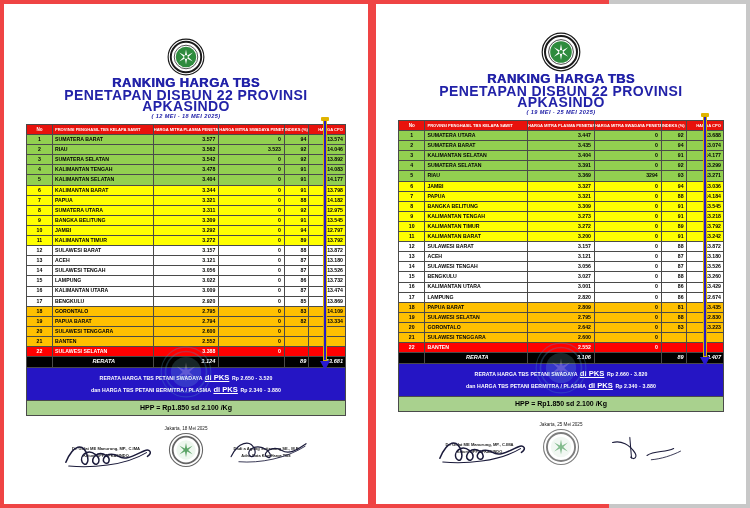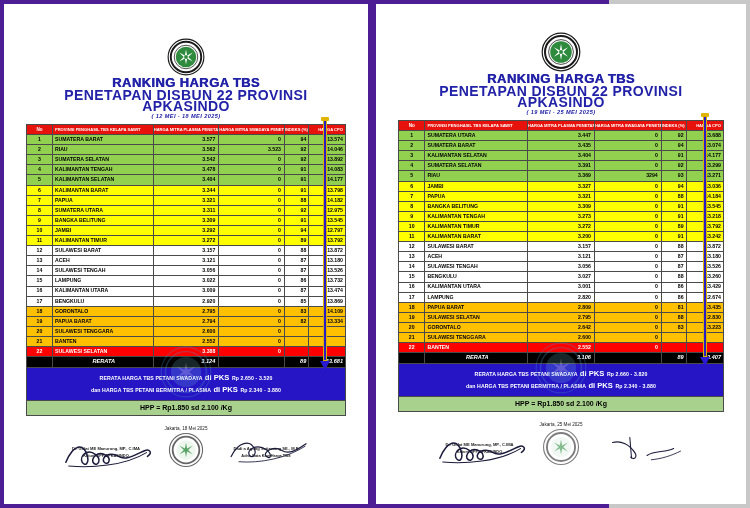--- a/index.html
+++ b/index.html
@@ -2,21 +2,21 @@
 <html><head>
 <meta charset="utf-8">
 <style>
   * { box-sizing: border-box; margin: 0; padding: 0; }
   html, body {
     width: 750px; height: 508px;
     background: #c8c8c8;
     font-family: "Liberation Sans", sans-serif;
     overflow: hidden;
   }
-  .canvas { position: relative; width: 609px; height: 508px; background: #4c1d95; }
+  .canvas { position: relative; width: 609px; height: 508px; background: #ef4444; }
 
   .doc {
     position: absolute;
     background: #ffffff;
     top: 4px;
     height: 500px;
     overflow: hidden;
   }
   .doc-left  { left: 4px;   width: 364px; }
   .doc-right { left: 376px; width: 370px; }
@@ -92,21 +92,21 @@
   .note-block {
     background: #2515c4;
     border: 0.5px solid #4a4a4a;
     border-top: none;
     color: #ffffff;
     text-align: center;
     padding: 3.5px 2px 4px;
   }
   .note-line { font-size: 5.2px; font-weight: bold; line-height: 11px; letter-spacing: .1px; }
   .note-line .pks {
-    font-size: 7.6px; letter-spacing: 0;
+    font-size: 7.6px; text-decoration: underline; letter-spacing: 0;
     padding: 0 1px;
     text-align: center;
   }
   .hpp-block {
     background: #a9d18e;
     border: 0.5px solid #4a4a4a;
     border-top: none;
     color: #000000;
     text-align: center;
     font-size: 7px;

